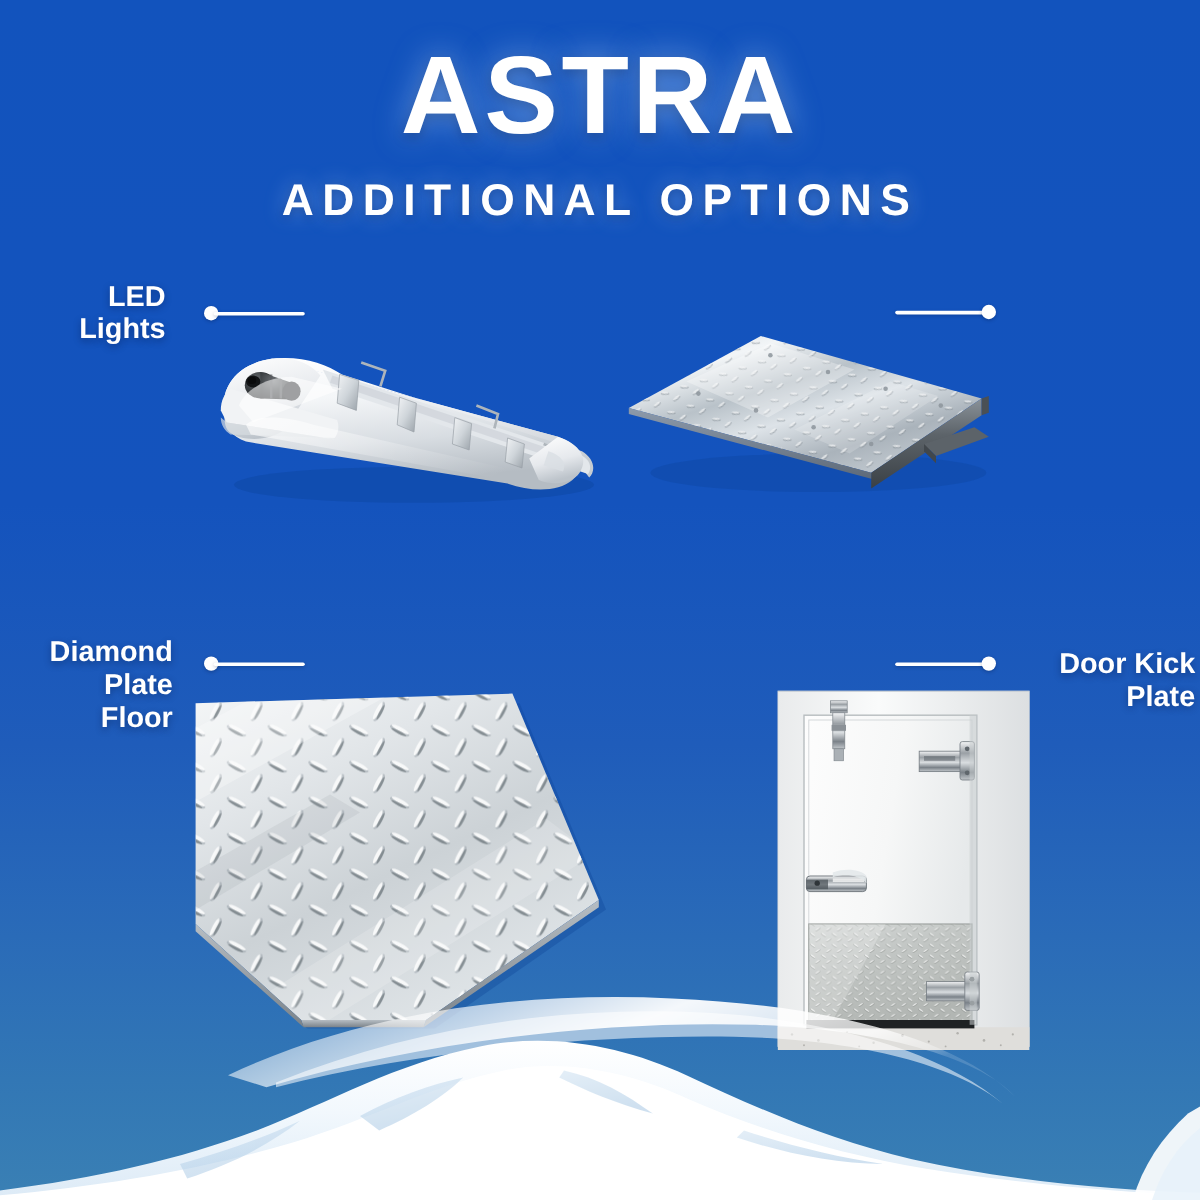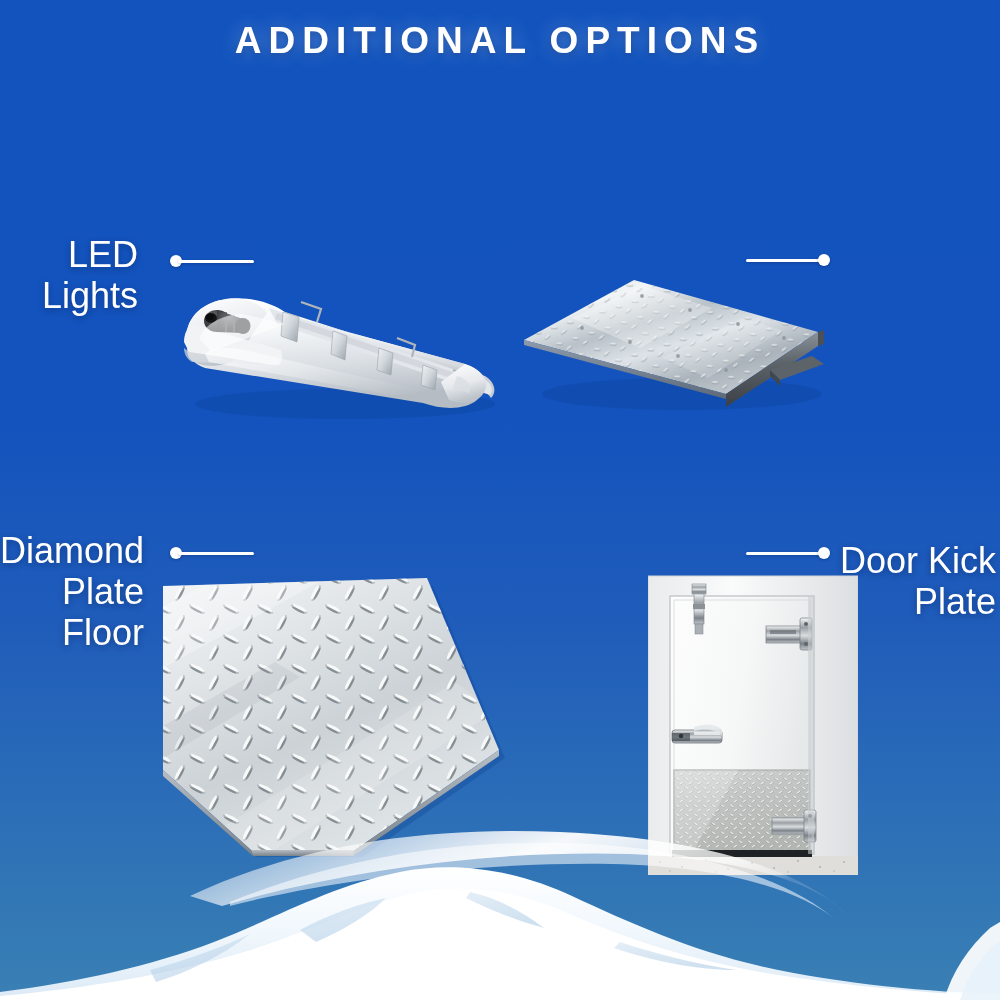--- a/index.html
+++ b/index.html
@@ -41,22 +41,22 @@
     letter-spacing:7px;
     line-height:1;
     text-shadow:0 0 18px rgba(180,215,255,.45), 0 2px 7px rgba(0,20,60,.3);
     text-align:center;
   }
 
   
   .callout-label {
     position:absolute;
     color:#ffffff;
-    font-weight:normal;
-    font-size:36px;
+    font-weight:bold;
+    font-size:24px;
     line-height:1.14;
     text-shadow:0 2px 6px rgba(0,25,70,.40);
     white-space:pre-line;
   }
   .label-left  { text-align:right; }
   .label-right { text-align:right; }
 
   
   .connector { position:absolute; height:12px; }
   .connector .bar {
@@ -91,20 +91,21 @@
 
   
   #ice-scene { position:absolute; left:0; bottom:0; width:1000px; height:190px; }
 </style>
 </head>
 <body>
 
 <div id="poster">
 
   <div id="header">
+    <div id="title">ASTRA</div>
     <div id="subtitle">ADDITIONAL OPTIONS</div>
   </div>
 
   <div class="callout-label label-left" style="left:8px; top:234px; width:130px;">LED
 Lights</div>
 
   <div class="connector left-dot" style="left:170px; top:255px; width:84px;">
     <span class="dot"></span>
     <span class="bar"></span>
   </div>

